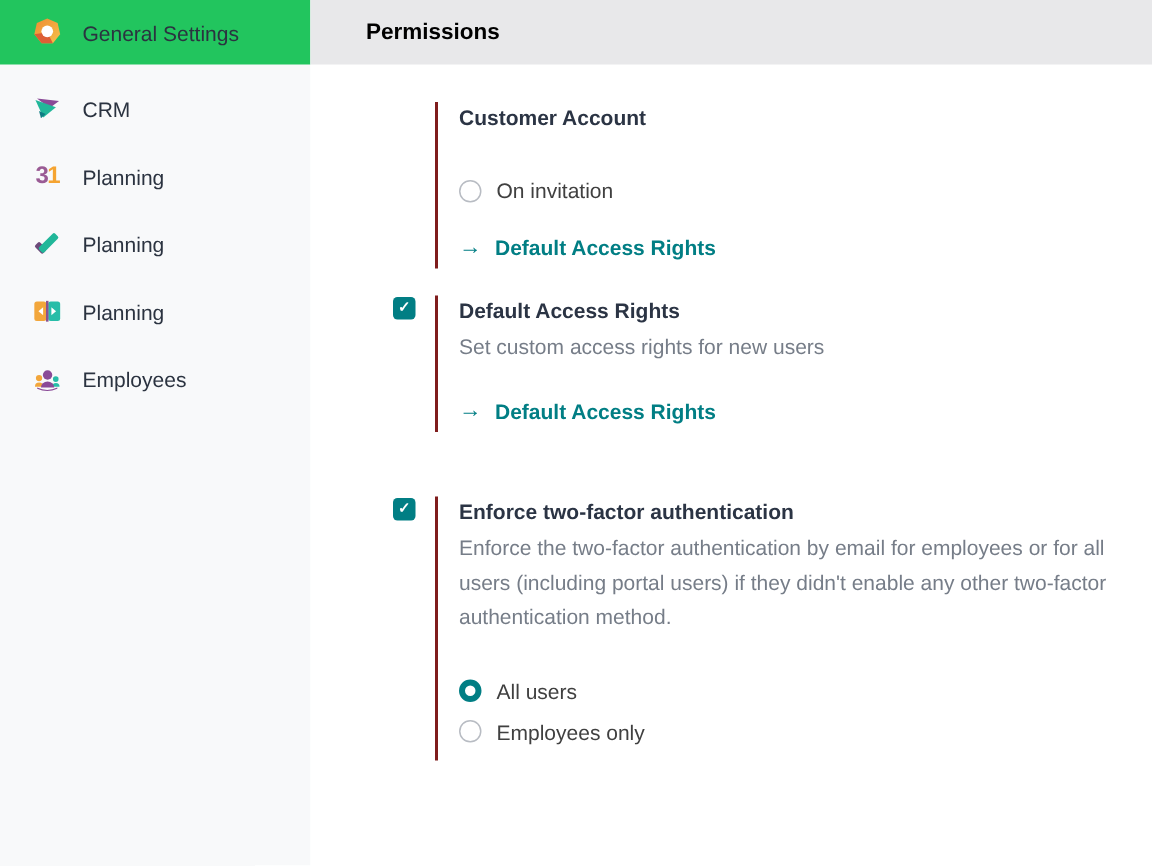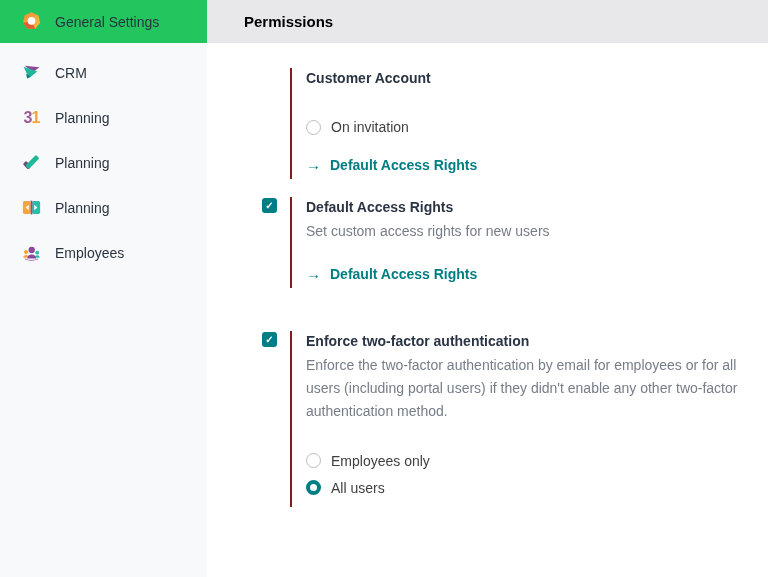--- a/index.html
+++ b/index.html
@@ -174,26 +174,26 @@
 
       <section class="setting sec3">
         <div class="left-pane">
           <span class="checkbox">✓</span>
         </div>
         <div class="right-pane">
           <div class="set-title">Enforce two-factor authentication</div>
           <div class="set-desc">Enforce the two-factor authentication by email for employees or for all users (including portal users) if they didn't enable any other two-factor authentication method.</div>
           <div class="radio-group" style="margin-top:24px;">
             <div class="radio-row" style="height:27px;">
+              <span class="radio checked"></span>
+              <span>All users</span>
+            </div>
+            <div class="radio-row" style="height:27px;">
               <span class="radio"></span>
               <span>Employees only</span>
-            </div>
-            <div class="radio-row" style="height:27px;">
-              <span class="radio checked"></span>
-              <span>All users</span>
             </div>
           </div>
         </div>
       </section>
 
     </div>
   </main>
 </div>
 
 </body></html>

